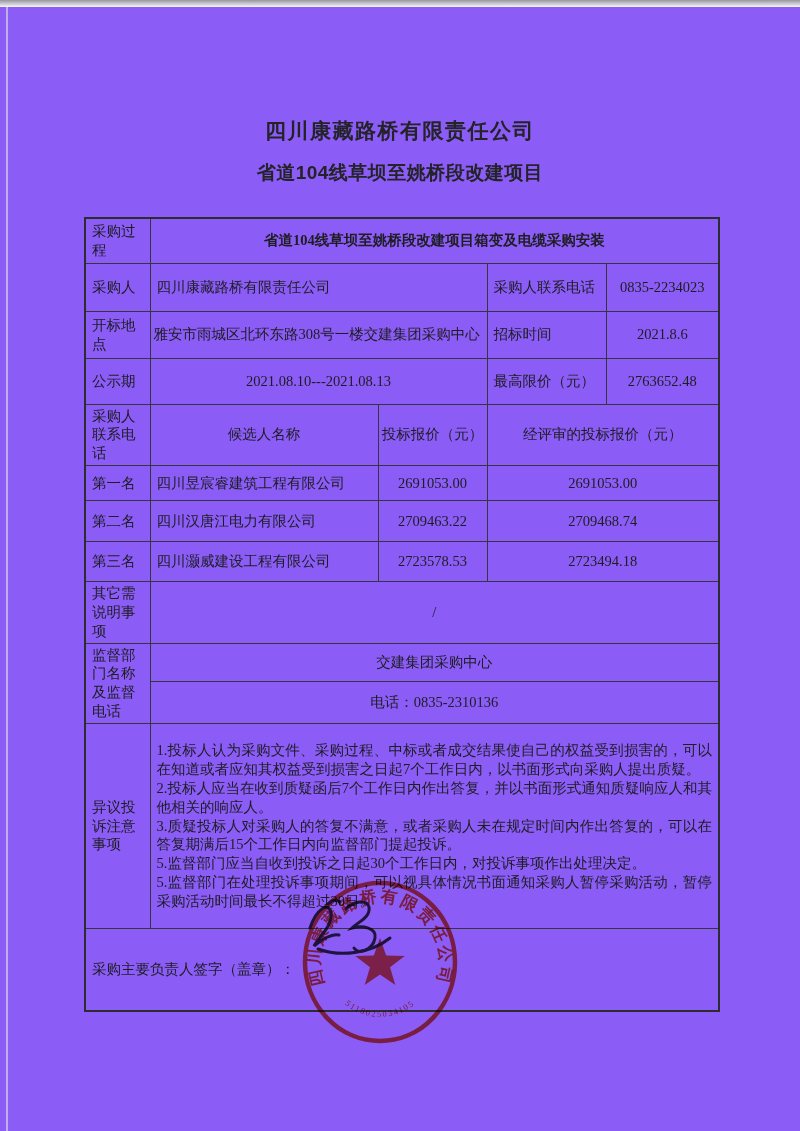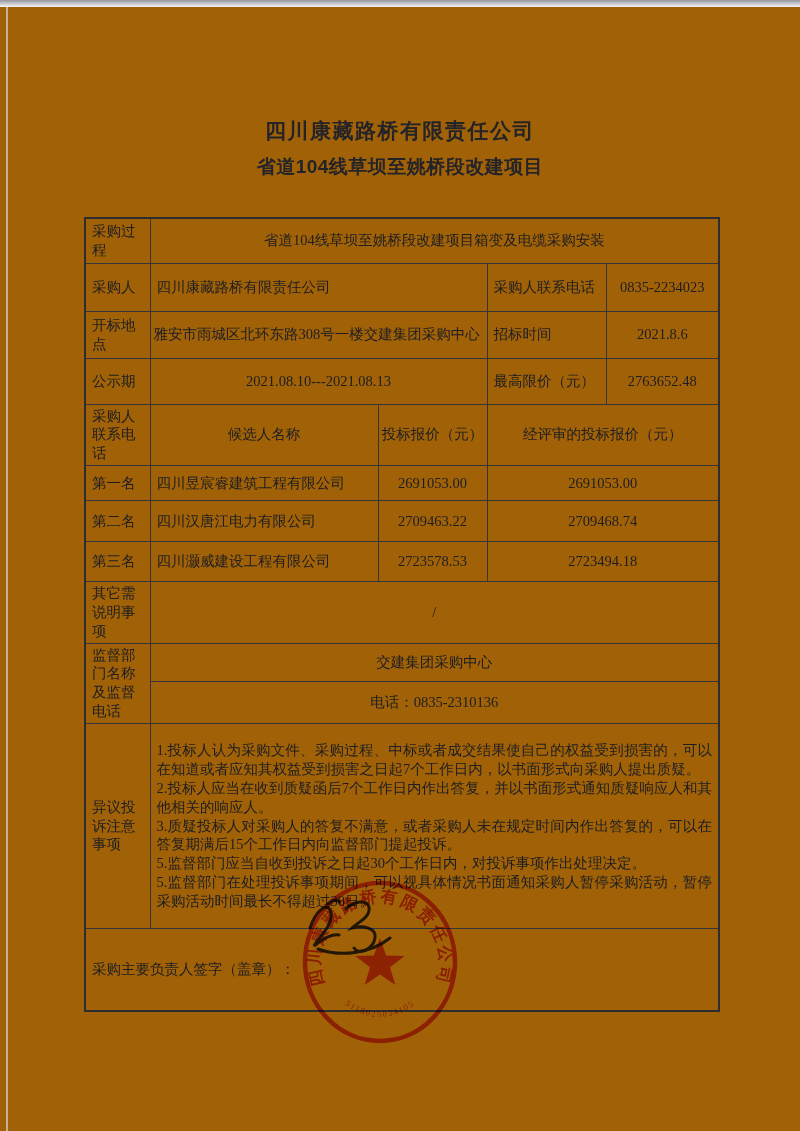--- a/index.html
+++ b/index.html
@@ -1,48 +1,48 @@
 <!DOCTYPE html>
 <html><head>
 <meta charset="utf-8">
 <style>
   html,body{margin:0;padding:0;background:#ffffff;}
   .page{
     position:relative;width:800px;height:1131px;overflow:hidden;
-    background:#a16207;color:#1d1d22;
+    background:#8b5cf6;color:#1d1d22;
     font-family:"Liberation Serif", serif;
   }
   .scan-top{position:absolute;top:0;left:0;right:0;height:7px;
     background:linear-gradient(180deg,#96969c,#cbcbd2 55%,#f6f6f9);}
   .scan-left{position:absolute;left:6px;top:7px;bottom:0;width:2px;background:#dcdce2;opacity:.65;}
   .doc-title{
     position:absolute;top:117px;left:0;width:100%;text-align:center;
     font-family:"Liberation Sans", sans-serif;font-weight:700;font-size:21px;
     letter-spacing:1.5px;color:#232328;
   }
   .doc-subtitle{
-    position:absolute;top:154px;left:0;width:100%;text-align:center;
+    position:absolute;top:160px;left:0;width:100%;text-align:center;
     font-family:"Liberation Sans", sans-serif;font-weight:700;font-size:19px;
     line-height:25px;letter-spacing:.5px;color:#232328;
   }
   table.doc{
     position:absolute;left:84px;top:217px;width:634px;
     border-collapse:collapse;table-layout:fixed;
     border:2px solid #2c2c31;
   }
   table.doc td{
     border:1px solid #35353a;vertical-align:middle;
     font-size:14.5px;padding:2px 6px;color:#1d1d22;line-height:1.3;
     overflow:hidden;
   }
   td.lbl{text-align:left;padding-left:5px;padding-right:2px;font-size:14px;}
   td.lblc{padding-left:1px;padding-right:1px;font-size:14px;}
   .ctr{text-align:center;}
   .lft{text-align:left;padding-left:7px;}
-  .b{font-weight:400;margin-left:32px;}
+  .b{font-weight:700;margin-left:32px;}
   tr.r1{height:45px;} tr.r2{height:48px;} tr.r3{height:47px;} tr.r4{height:46px;margin-top:22px;}
   tr.r5{height:51px;} tr.r6{height:35px;} tr.r7{height:41px;} tr.r8{height:40px;}
   tr.r9{height:52px;} tr.r10a{height:34px;} tr.r10b{height:37px;}
   tr.r11{height:205px;} tr.r12{height:83px;}
   td.obj{vertical-align:top;padding:7px 9px 4px 9px;text-align:justify;
     font-size:14.5px;line-height:23px;}
   td.sig{text-align:left;padding-left:6px;font-size:15px;}
   .seal{position:absolute;left:288px;top:876px;width:184px;height:178px;
     mix-blend-mode:multiply;}
   .seal text{font-family:"Liberation Serif", serif;}

